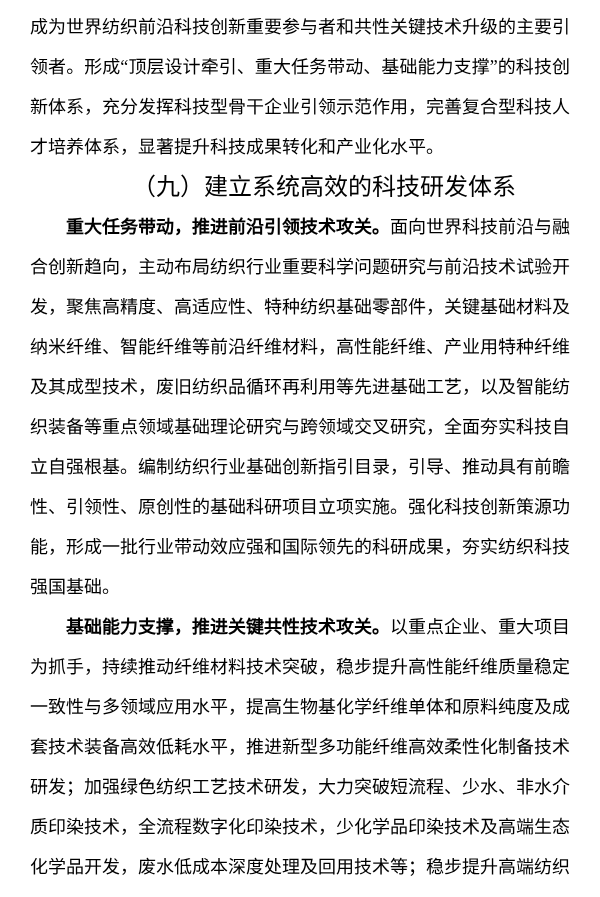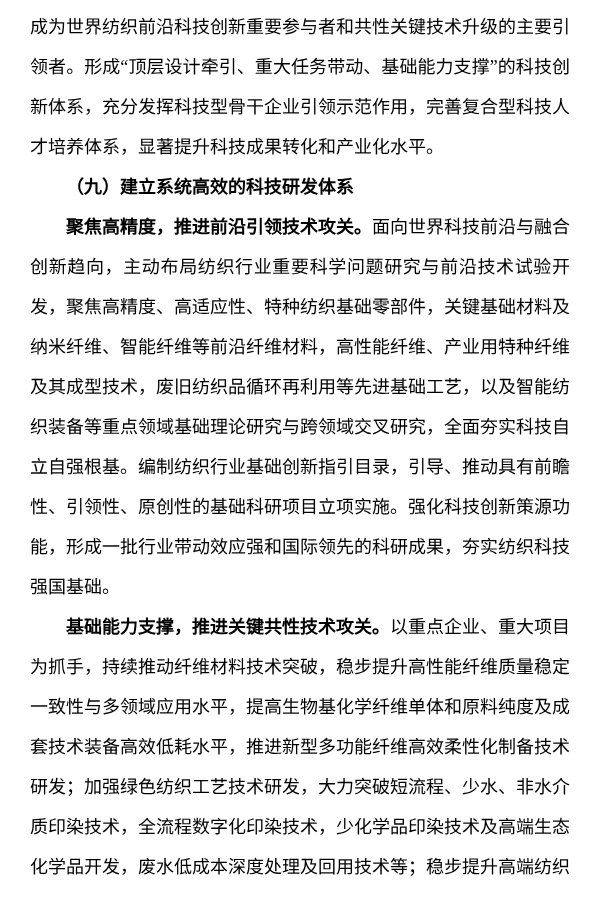--- a/index.html
+++ b/index.html
@@ -27,42 +27,42 @@
     text-align: justify;
     text-justify: inter-ideograph;
     word-break: break-all;
     overflow-wrap: break-word;
   }
   .para.indent {
     text-indent: 2em;
   }
   .heading {
     margin: 0;
-    font-size: 18px;
+    font-size: 24px;
     line-height: 40px;
-    font-weight: bold;
+    font-weight: normal;
     text-indent: 2em;
-    text-align: left;
+    text-align: center;
   }
   .lead {
     font-weight: bold;
   }
 </style>
 </head>
 <body>
 
 <main class="page">
 
   <p class="para">
     <span>成为世界纺织前沿科技创新重要参与者和共性关键技术升级的主要引领者。形成“顶层设计牵引、重大任务带动、基础能力支撑”的科技创新体系，充分发挥科技型骨干企业引领示范作用，完善复合型科技人才培养体系，显著提升科技成果转化和产业化水平。</span>
   </p>
 
   <h3 class="heading">（九）建立系统高效的科技研发体系</h3>
 
   <p class="para indent">
-    <span class="lead">聚焦高精度，推进前沿引领技术攻关。</span><span>面向世界科技前沿与融合创新趋向，主动布局纺织行业重要科学问题研究与前沿技术试验开发，聚焦高精度、高适应性、特种纺织基础零部件，关键基础材料及纳米纤维、智能纤维等前沿纤维材料，高性能纤维、产业用特种纤维及其成型技术，废旧纺织品循环再利用等先进基础工艺，以及智能纺织装备等重点领域基础理论研究与跨领域交叉研究，全面夯实科技自立自强根基。编制纺织行业基础创新指引目录，引导、推动具有前瞻性、引领性、原创性的基础科研项目立项实施。强化科技创新策源功能，形成一批行业带动效应强和国际领先的科研成果，夯实纺织科技强国基础。</span>
+    <span class="lead">重大任务带动，推进前沿引领技术攻关。</span><span>面向世界科技前沿与融合创新趋向，主动布局纺织行业重要科学问题研究与前沿技术试验开发，聚焦高精度、高适应性、特种纺织基础零部件，关键基础材料及纳米纤维、智能纤维等前沿纤维材料，高性能纤维、产业用特种纤维及其成型技术，废旧纺织品循环再利用等先进基础工艺，以及智能纺织装备等重点领域基础理论研究与跨领域交叉研究，全面夯实科技自立自强根基。编制纺织行业基础创新指引目录，引导、推动具有前瞻性、引领性、原创性的基础科研项目立项实施。强化科技创新策源功能，形成一批行业带动效应强和国际领先的科研成果，夯实纺织科技强国基础。</span>
   </p>
 
   <p class="para indent">
     <span class="lead">基础能力支撑，推进关键共性技术攻关。</span><span>以重点企业、重大项目为抓手，持续推动纤维材料技术突破，稳步提升高性能纤维质量稳定一致性与多领域应用水平，提高生物基化学纤维单体和原料纯度及成套技术装备高效低耗水平，推进新型多功能纤维高效柔性化制备技术研发；加强绿色纺织工艺技术研发，大力突破短流程、少水、非水介质印染技术，全流程数字化印染技术，少化学品印染技术及高端生态化学品开发，废水低成本深度处理及回用技术等；稳步提升高端纺织</span>
   </p>
 
 </main>
 
 </body></html>

